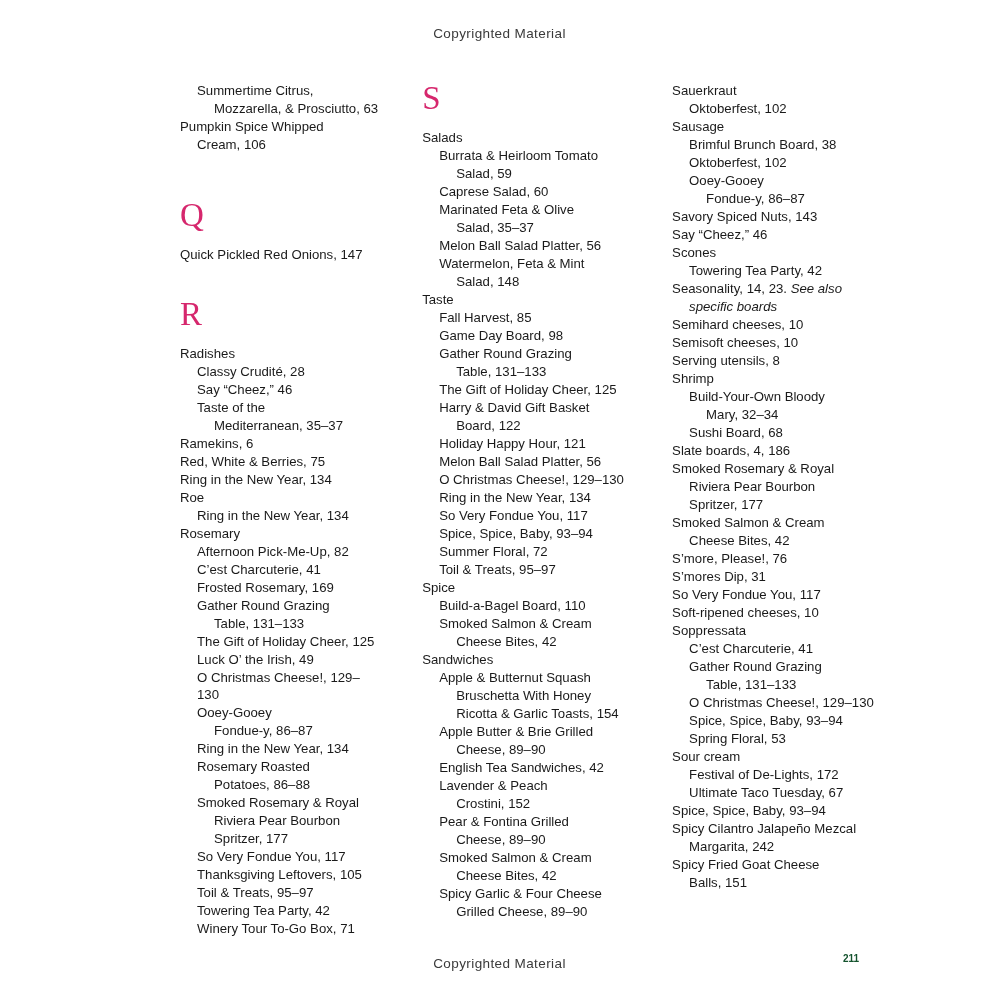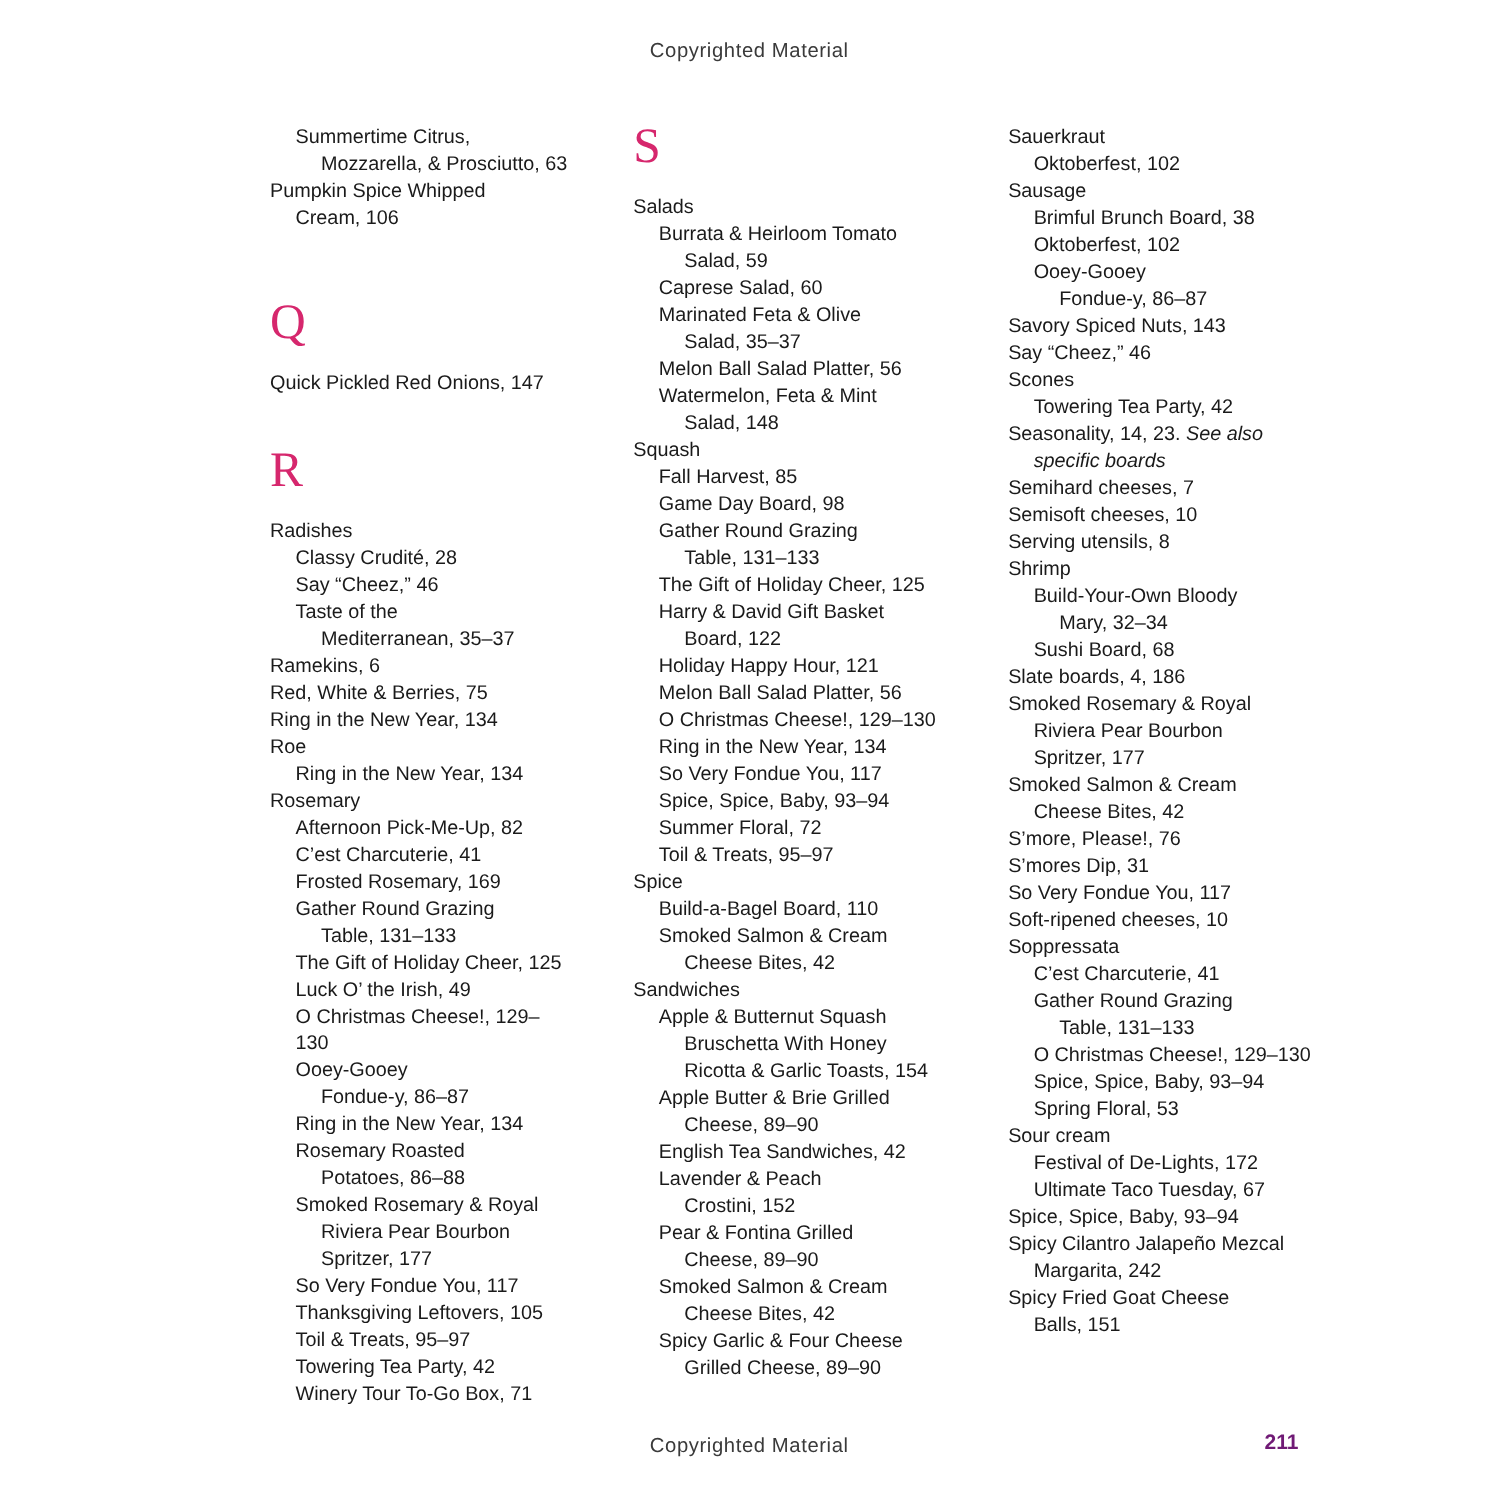--- a/index.html
+++ b/index.html
@@ -36,23 +36,23 @@
     width: 999px;
     text-align: center;
     font-size: 13.5px;
     letter-spacing: 0.4px;
     color: #3a3a3a;
   }
   .folio {
     position: absolute;
     top: 953px;
     left: 843px;
-    font-size: 14px;
+    font-size: 10px;
     font-weight: bold;
-    color: #701a75;
+    color: #14532d;
   }
   .columns {
     position: absolute;
     top: 82px;
     left: 180px;
     width: 700px;
     height: 820px;
     display: flex;
     gap: 44px;
   }
@@ -164,21 +164,21 @@
       <ul class="entries">
         <li class="lvl0">Salads</li>
         <li class="lvl1">Burrata &amp; Heirloom Tomato</li>
         <li class="lvl2">Salad, 59</li>
         <li class="lvl1">Caprese Salad, 60</li>
         <li class="lvl1">Marinated Feta &amp; Olive</li>
         <li class="lvl2">Salad, 35–37</li>
         <li class="lvl1">Melon Ball Salad Platter, 56</li>
         <li class="lvl1">Watermelon, Feta &amp; Mint</li>
         <li class="lvl2">Salad, 148</li>
-        <li class="lvl0">Squash</li>
+        <li class="lvl0">Taste</li>
         <li class="lvl1">Fall Harvest, 85</li>
         <li class="lvl1">Game Day Board, 98</li>
         <li class="lvl1">Gather Round Grazing</li>
         <li class="lvl2">Table, 131–133</li>
         <li class="lvl1">The Gift of Holiday Cheer, 125</li>
         <li class="lvl1">Harry &amp; David Gift Basket</li>
         <li class="lvl2">Board, 122</li>
         <li class="lvl1">Holiday Happy Hour, 121</li>
         <li class="lvl1">Melon Ball Salad Platter, 56</li>
         <li class="lvl1">O Christmas Cheese!, 129–130</li>
@@ -217,21 +217,21 @@
         <li class="lvl1">Brimful Brunch Board, 38</li>
         <li class="lvl1">Oktoberfest, 102</li>
         <li class="lvl1">Ooey-Gooey</li>
         <li class="lvl2">Fondue-y, 86–87</li>
         <li class="lvl0">Savory Spiced Nuts, 143</li>
         <li class="lvl0">Say “Cheez,” 46</li>
         <li class="lvl0">Scones</li>
         <li class="lvl1">Towering Tea Party, 42</li>
         <li class="lvl0"><span>Seasonality, 14, 23. </span><span class="ital">See also</span></li>
         <li class="lvl1 ital">specific boards</li>
-        <li class="lvl0">Semihard cheeses, 7</li>
+        <li class="lvl0">Semihard cheeses, 10</li>
         <li class="lvl0">Semisoft cheeses, 10</li>
         <li class="lvl0">Serving utensils, 8</li>
         <li class="lvl0">Shrimp</li>
         <li class="lvl1">Build-Your-Own Bloody</li>
         <li class="lvl2">Mary, 32–34</li>
         <li class="lvl1">Sushi Board, 68</li>
         <li class="lvl0">Slate boards, 4, 186</li>
         <li class="lvl0">Smoked Rosemary &amp; Royal</li>
         <li class="lvl1">Riviera Pear Bourbon</li>
         <li class="lvl1">Spritzer, 177</li>

